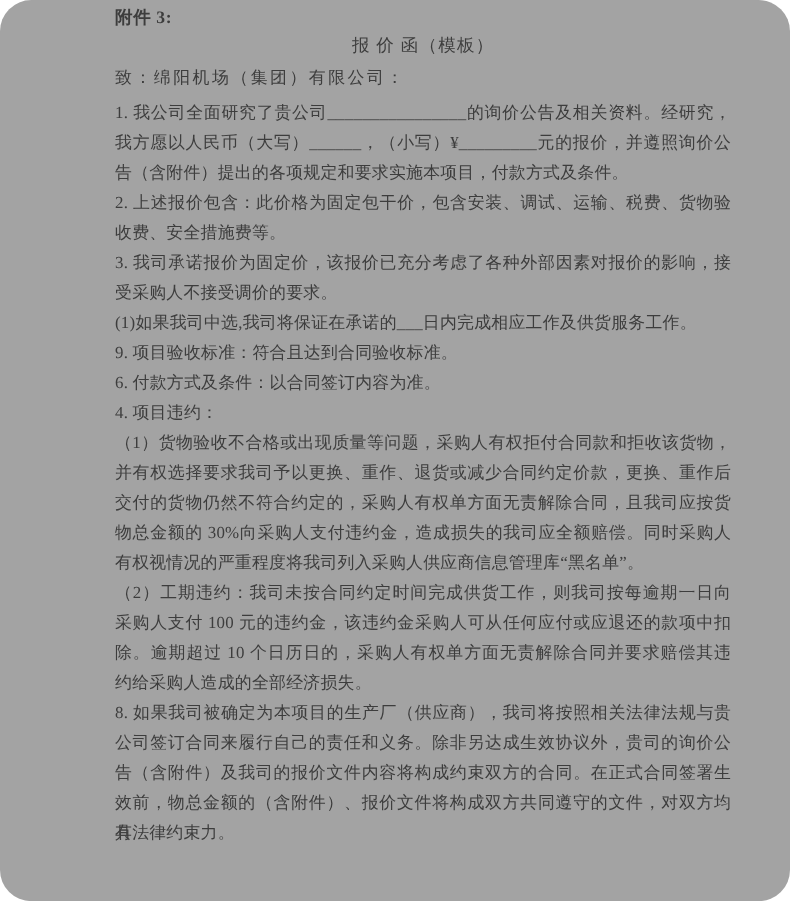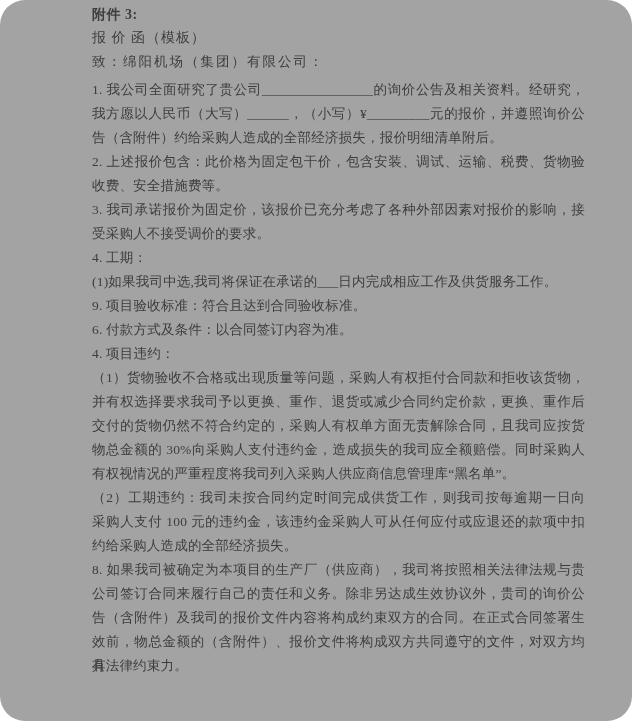--- a/index.html
+++ b/index.html
@@ -24,20 +24,21 @@
     font-size: 14px;
     font-weight: 700;
     line-height: 18px;
     letter-spacing: 0.5px;
   }
   .doc-title {
     position: absolute;
     left: 92px;
     top: 29px;
     width: 493px;
+    text-align: center;
     font-size: 14px;
     line-height: 18px;
     letter-spacing: 1px;
   }
   .salutation {
     position: absolute;
     left: 92px;
     top: 53px;
     font-size: 13.5px;
     line-height: 18px;
@@ -67,37 +68,37 @@
 </head>
 <body>
 
 <div class="page">
   <div class="attach">附件 3:</div>
   <div class="doc-title">报 价 函（模板）</div>
   <div class="salutation">致：绵阳机场（集团）有限公司：</div>
   <div class="doc-body" id="doc-body">
       <div class="line fill">1. 我公司全面研究了贵公司________________的询价公告及相关资料。经研究，</div>
       <div class="line fill">我方愿以人民币（大写）______，（小写）¥_________元的报价，并遵照询价公</div>
-      <div class="line">告（含附件）约给采购人造成的全部经济损失，报价明细清单附后。</div>
+      <div class="line">告（含附件）提出的各项规定和要求实施本项目，付款方式及条件。</div>
       <div class="line fill">2. 上述报价包含：此价格为固定包干价，包含安装、调试、运输、税费、货物验</div>
       <div class="line">收费、安全措施费等。</div>
       <div class="line fill">3. 我司承诺报价为固定价，该报价已充分考虑了各种外部因素对报价的影响，接</div>
       <div class="line">受采购人不接受调价的要求。</div>
-      <div class="line">4. 工期：</div>
       <div class="line">(1)如果我司中选,我司将保证在承诺的___日内完成相应工作及供货服务工作。</div>
       <div class="line">9. 项目验收标准：符合且达到合同验收标准。</div>
       <div class="line">6. 付款方式及条件：以合同签订内容为准。</div>
       <div class="line">4. 项目违约：</div>
       <div class="line fill">（1）货物验收不合格或出现质量等问题，采购人有权拒付合同款和拒收该货物，</div>
       <div class="line fill">并有权选择要求我司予以更换、重作、退货或减少合同约定价款，更换、重作后</div>
       <div class="line fill">交付的货物仍然不符合约定的，采购人有权单方面无责解除合同，且我司应按货</div>
       <div class="line fill">物总金额的 30%向采购人支付违约金，造成损失的我司应全额赔偿。同时采购人</div>
       <div class="line">有权视情况的严重程度将我司列入采购人供应商信息管理库“黑名单”。</div>
       <div class="line fill">（2）工期违约：我司未按合同约定时间完成供货工作，则我司按每逾期一日向</div>
       <div class="line fill">采购人支付 100 元的违约金，该违约金采购人可从任何应付或应退还的款项中扣</div>
+      <div class="line fill">除。逾期超过 10 个日历日的，采购人有权单方面无责解除合同并要求赔偿其违</div>
       <div class="line">约给采购人造成的全部经济损失。</div>
       <div class="line fill">8. 如果我司被确定为本项目的生产厂（供应商），我司将按照相关法律法规与贵</div>
       <div class="line fill">公司签订合同来履行自己的责任和义务。除非另达成生效协议外，贵司的询价公</div>
       <div class="line fill">告（含附件）及我司的报价文件内容将构成约束双方的合同。在正式合同签署生</div>
       <div class="line fill">效前，物总金额的（含附件）、报价文件将构成双方共同遵守的文件，对双方均具</div>
       <div class="line">有法律约束力。</div>
     </div>
 </div>
 
 </body></html>

